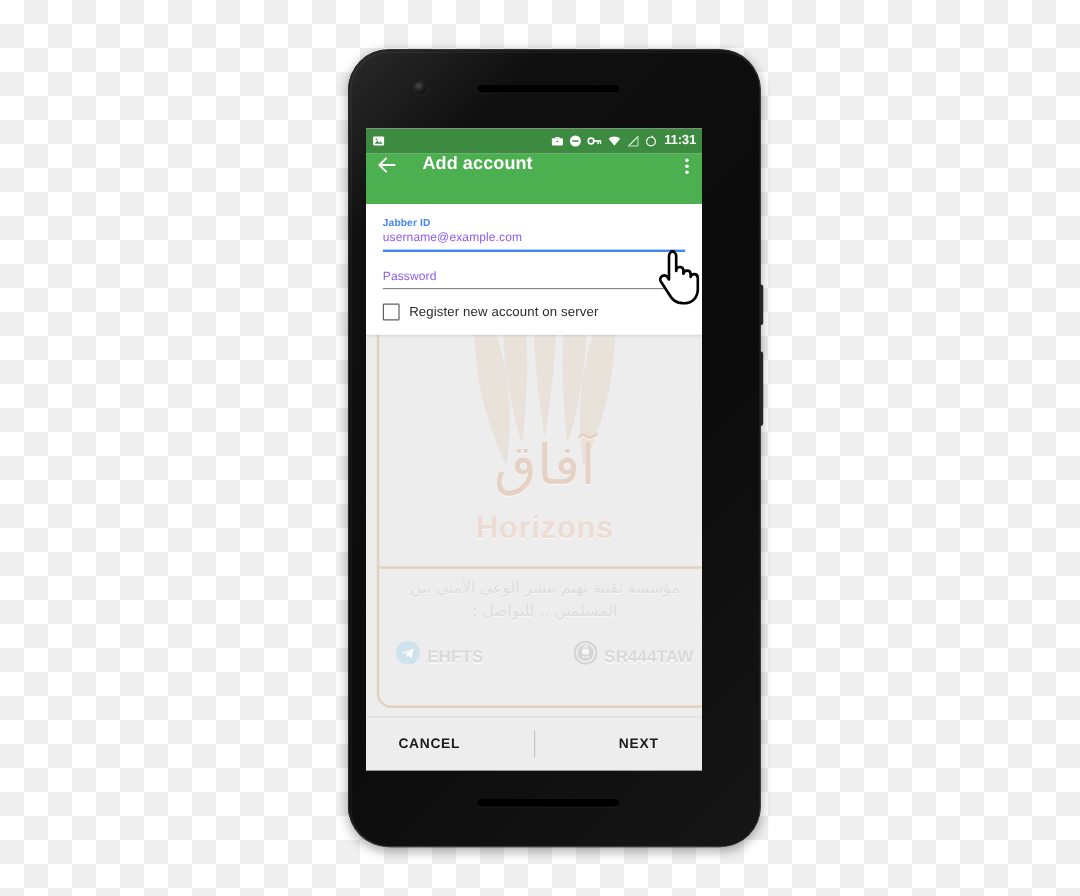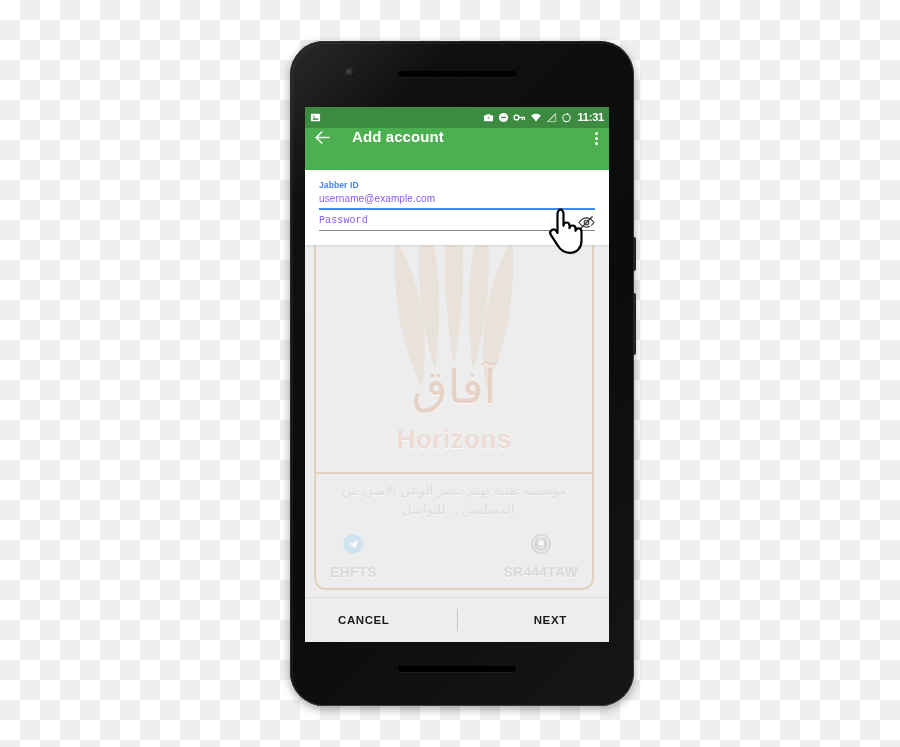--- a/index.html
+++ b/index.html
@@ -84,21 +84,21 @@
     background: #232323;
   }
   .side-btn.power { top: 196px; height: 34px; }
   .side-btn.vol   { top: 252px; height: 62px; }
 
   
   .screen {
     position: absolute;
     left: 15px;
     top: 66px;
-    width: 304px;
+    width: 280px;
     height: 535px;
     background: #ededed;
     overflow: hidden;
   }
 
   
   .statusbar {
     height: 21px;
     background: #3d8b40;
     display: flex;
@@ -180,21 +180,21 @@
   }
   .field-input {
     font-size: 10px;
     color: #8b5cf6;
     padding: 2px 0 4px 0;
     letter-spacing: 0.1px;
   }
   .underline-blue { height: 2px; background: #4285f4; }
   .underline-grey { height: 1px; background: #8a8a8a; }
 
-  .field.password { margin-top: 3px; font-family: Liberation Mono, monospace; }
+  .field.password { margin-top: 13px; }
   .eye-icon {
     position: absolute;
     right: 0;
     top: 1px;
     cursor: pointer;
     line-height: 0;
   }
 
   .checkbox-row {
     display: flex;
@@ -278,21 +278,21 @@
     text-shadow: 0 1px 0 rgba(255,255,255,0.6);
   }
   .wm-handles {
     position: absolute;
     left: 14px; right: 14px;
     top: 362px;
     display: flex;
     justify-content: space-between;
     align-items: center;
   }
-  .wm-handle { display: flex; align-items: center; gap: 6px; flex-direction: column; }
+  .wm-handle { display: flex; align-items: center; gap: 6px; }
   .wm-handle-text {
     font-size: 14px;
     font-weight: bold;
     color: #d9d9d9;
     letter-spacing: 0.2px;
     text-shadow: 0 1px 0 rgba(255,255,255,0.6);
   }
 
   
   .button-bar {
@@ -472,20 +472,24 @@
             <svg width="17" height="17" viewBox="0 0 24 24">
               <path d="M12 5.5c-5 0-9 4.3-10.5 6.5C3 14.2 7 18.5 12 18.5c1.7 0 3.2-.5 4.5-1.2" fill="none" stroke="#3d3d3d" stroke-width="1.7" stroke-linecap="round"></path>
               <path d="M19.2 15.7c1.6-1.3 2.8-2.8 3.3-3.7C21 10 17 5.5 12 5.5" fill="none" stroke="#3d3d3d" stroke-width="1.7" stroke-linecap="round"></path>
               <circle cx="12" cy="12" r="3.2" fill="none" stroke="#3d3d3d" stroke-width="1.7"></circle>
               <path d="M4 20L20 4" stroke="#3d3d3d" stroke-width="1.9" stroke-linecap="round"></path>
             </svg>
           </span>
           <div class="underline-grey"></div>
         </div>
 
+        <div class="checkbox-row">
+          <span class="checkbox-box"></span>
+          <span class="checkbox-label">Register new account on server</span>
+        </div>
 
       </div>
 
       <div class="button-bar">
         <div class="btn">CANCEL</div>
         <div class="btn-divider"></div>
         <div class="btn">NEXT</div>
       </div>
 
       <div class="cursor-hand">

